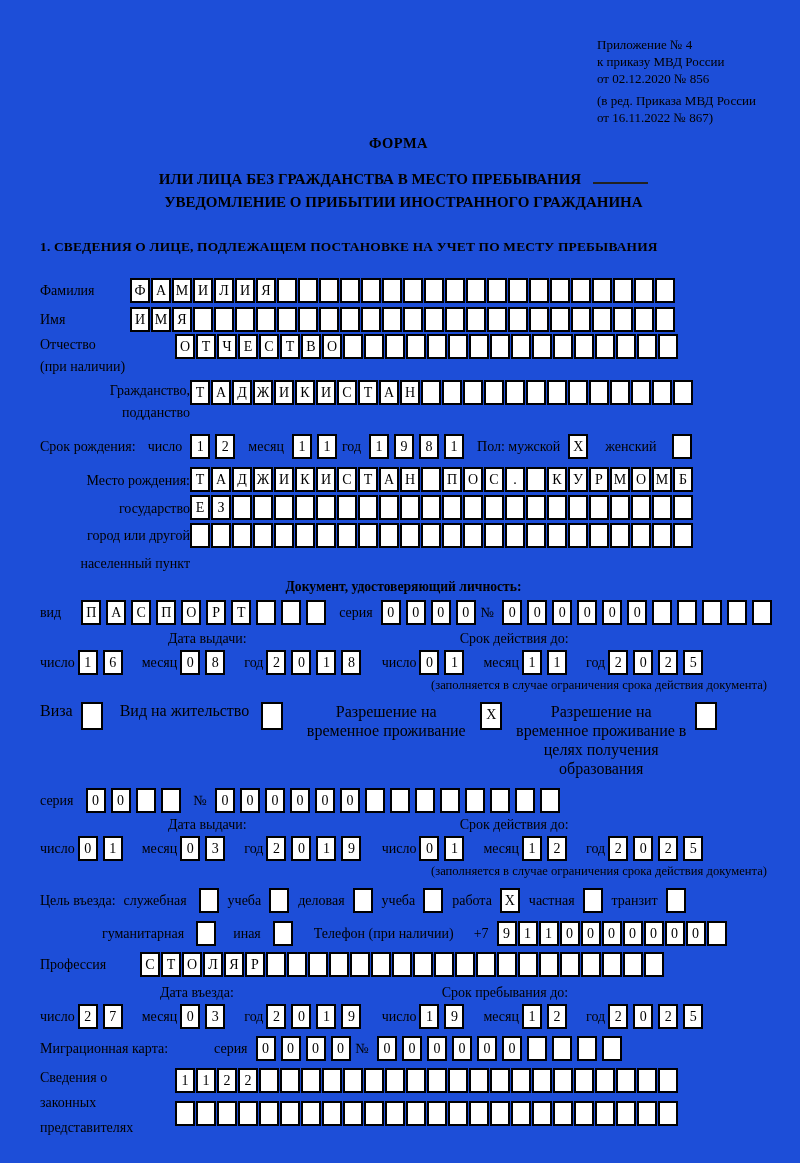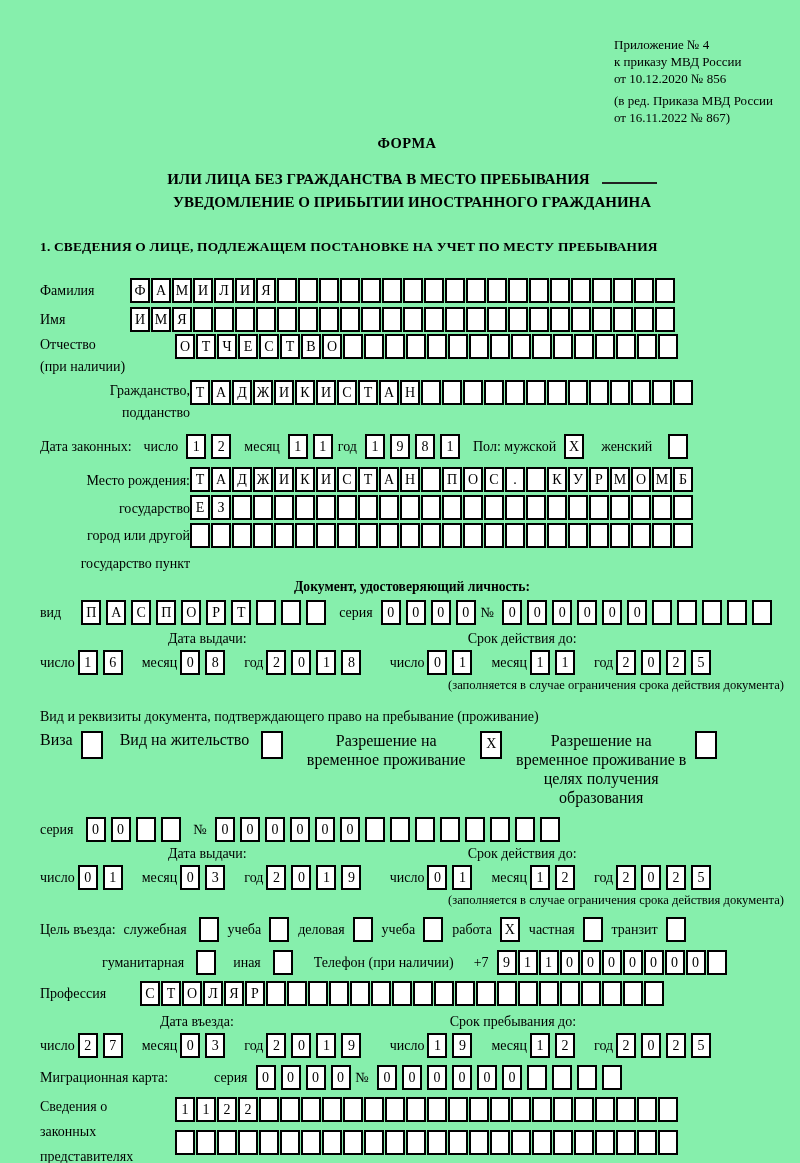--- a/index.html
+++ b/index.html
@@ -1,18 +1,18 @@
 <!DOCTYPE html>
 <html><head>
 <meta charset="utf-8">
 <style>
   html, body { margin: 0; padding: 0; background: #fff; }
   body { width: 800px; font-family: "Liberation Serif", serif; color: #000; }
-  .page { width: 800px; height: 1163px; overflow: hidden; background: #86efac;
-          padding: 36px 16px 10px 40px; box-sizing: border-box; }
+  .page { width: 800px; height: 1163px; overflow: hidden; background: #1d4ed8;
+          padding: 36px 33px 10px 40px; box-sizing: border-box; }
 
   
   .header-note { width: 170px; margin-left: auto; font-size: 13px; line-height: 17px; }
   .hn-gap { margin-top: 5px; }
   .forma { text-align: center; padding-right: 10px; font-weight: bold; font-size: 14.5px; margin-top: 9px; letter-spacing: .5px; }
 
   .title { text-align: center; font-weight: bold; font-size: 15px; line-height: 23px; margin-top: 16px; }
   .title-underline { display: inline-block; width: 55px; border-bottom: 2px solid #222; margin-left: 12px; vertical-align: baseline; }
 
   .section-heading { font-weight: bold; font-size: 13.4px; margin: 25px 0 23px 0; letter-spacing: .2px; }
@@ -60,21 +60,21 @@
   .mb8 { margin-bottom: 8px; } .mb10 { margin-bottom: 10px; }
 </style>
 </head>
 <body>
 
 <div class="page">
 
   <div class="header-note">
     <div>Приложение № 4</div>
     <div>к приказу МВД России</div>
-    <div>от 10.12.2020 № 856</div>
+    <div>от 02.12.2020 № 856</div>
     <div class="hn-gap">(в ред. Приказа МВД России</div>
     <div>от 16.11.2022 № 867)</div>
   </div>
   <div class="forma">ФОРМА</div>
 
   <div class="title">
     <div>
       <span>ИЛИ ЛИЦА БЕЗ ГРАЖДАНСТВА В МЕСТО ПРЕБЫВАНИЯ</span><span class="title-underline"></span>
     </div>
     <div>УВЕДОМЛЕНИЕ О ПРИБЫТИИ ИНОСТРАННОГО ГРАЖДАНИНА</div>
@@ -206,21 +206,21 @@
         <span class="cell"></span>
         <span class="cell"></span>
         <span class="cell"></span>
         <span class="cell"></span>
         <span class="cell"></span>
         <span class="cell"></span>
       </span>
   </div>
 
   <div class="frow mb8">
-    <span class="lbl">Дата законных:</span>
+    <span class="lbl">Срок рождения:</span>
     <span class="lbl gap12">число</span>
     <span class="cells sp gap8">
         <span class="cell">1</span>
         <span class="cell">2</span>
       </span>
     <span class="lbl gap8">месяц</span>
     <span class="cells sp gap8">
         <span class="cell">1</span>
         <span class="cell">1</span>
       </span>
@@ -235,21 +235,21 @@
     <span class="cell gap8">X</span>
     <span class="lbl gap16">женский</span>
     <span class="cell gap16"></span>
   </div>
 
   <div class="frow frow-top mb2">
     <span class="lbl w150 tall-lbl">
       <div>Место рождения:</div>
       <div>государство</div>
       <div>город или другой</div>
-      <div>государство пункт</div>
+      <div>населенный пункт</div>
     </span>
     <span class="stack">
       <span class="cells">
           <span class="cell">Т</span>
           <span class="cell">А</span>
           <span class="cell">Д</span>
           <span class="cell">Ж</span>
           <span class="cell">И</span>
           <span class="cell">К</span>
           <span class="cell">И</span>
@@ -406,21 +406,20 @@
             <span class="cell">2</span>
             <span class="cell">0</span>
             <span class="cell">2</span>
             <span class="cell">5</span>
           </span>
       </div>
     </div>
   </div>
   <div class="note-right">(заполняется в случае ограничения срока действия документа)</div>
 
-  <div class="intro">Вид и реквизиты документа, подтверждающего право на пребывание (проживание)</div>
 
   <div class="frow frow-top mb10">
     <span class="opt-lbl">Виза</span>
     <span class="cell big gap8"></span>
     <span class="opt-lbl gap16">Вид на жительство</span>
     <span class="cell big gap12"></span>
     <span class="opt-lbl opt-center gap16" style="width:172px;">Разрешение на временное проживание</span>
     <span class="cell big gap8">X</span>
     <span class="opt-lbl opt-center gap12" style="width:172px;">Разрешение на временное проживание в целях получения образования</span>
     <span class="cell big gap8"></span>

